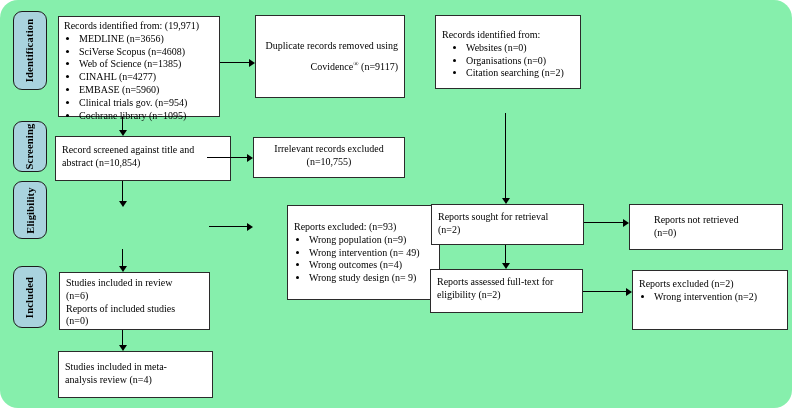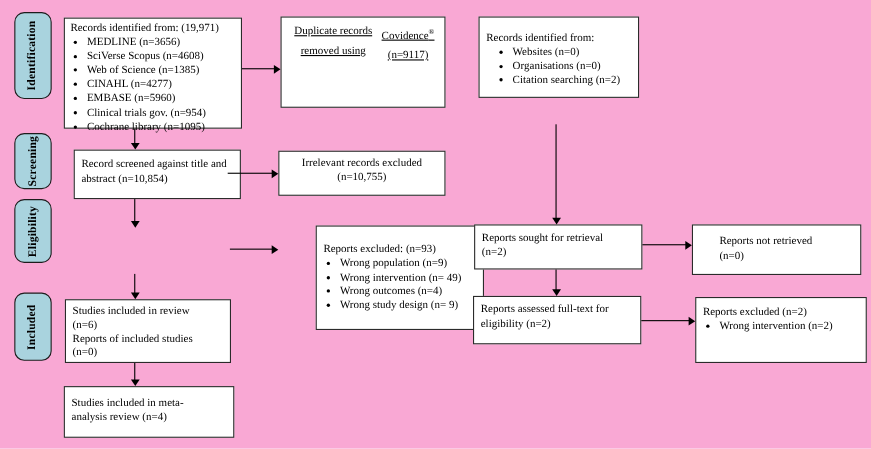--- a/index.html
+++ b/index.html
@@ -1,19 +1,20 @@
 <!DOCTYPE html>
 <html><head>
 <meta charset="utf-8">
 <style>
   html,body { margin:0; padding:0; background:#ffffff; }
   body { font-family:"Liberation Serif", serif; color:#000; }
   .canvas {
-    position:relative; width:792px; height:408px; background:#f9a8d4;
+    position:relative; width:792px; height:408px; background:#86efac;
     overflow:hidden;
+    border-radius:18px;
   }
   
   .stage {
     position:absolute; left:13px; width:34px;
     background:#a9d3de; border:1.5px solid #1c1c1c; border-radius:9px;
     display:flex; align-items:center; justify-content:center;
     box-sizing:border-box;
   }
   .vtext {
     transform:rotate(-90deg); white-space:nowrap;
@@ -23,22 +24,22 @@
   .box {
     position:absolute; box-sizing:border-box;
     border:1.4px solid #2b2b2b; background:#ffffff;
     font-size:10px; line-height:12.8px; padding:4px 6px;
   }
   .box .line { white-space:normal; }
   .bullets { margin:0; padding-left:15px; list-style:disc; }
   .bullets li { margin:0; padding:0; }
   .bullets-wide { padding-left:24px; }
   .center-box {
-    display:flex; flex-direction:row; align-items:flex-start; justify-content:center;
-    text-align:center; line-height:18px;text-decoration:underline;
+    display:flex; flex-direction:column; align-items:flex-end; justify-content:center;
+    text-align:center; line-height:18px;
   }
   .sup { font-size:7px; vertical-align:super; }
   .pt-lg { padding-top:13px; }
   .pt-md { padding-top:9px; }
   .pt-sm { padding-top:6px; }
   
   .av { position:absolute; width:0; border-left:1.5px solid #000; }
   .av::after {
     content:""; position:absolute; bottom:-5px; left:-3.9px;
     width:0; height:0;
@@ -77,21 +78,21 @@
       <li>MEDLINE (n=3656)</li>
       <li>SciVerse Scopus (n=4608)</li>
       <li>Web of Science (n=1385)</li>
       <li>CINAHL (n=4277)</li>
       <li>EMBASE (n=5960)</li>
       <li>Clinical trials gov. (n=954)</li>
       <li>Cochrane library (n=1095)</li>
     </ul>
   </div>
 
-  <div class="box" style="left:55px;top:136px;width:152px;height:45px;padding-top:7px;margin-left:12px;">
+  <div class="box" style="left:55px;top:136px;width:176px;height:45px;padding-top:7px;">
     <div class="line">Record screened against title and</div>
     <div class="line">abstract (n=10,854)</div>
   </div>
 
 
   <div class="box" style="left:59px;top:272px;width:151px;height:58px;">
     <div class="line">Studies included in review</div>
     <div class="line">(n=6)</div>
     <div class="line">Reports of included studies</div>
     <div class="line">(n=0)</div>

